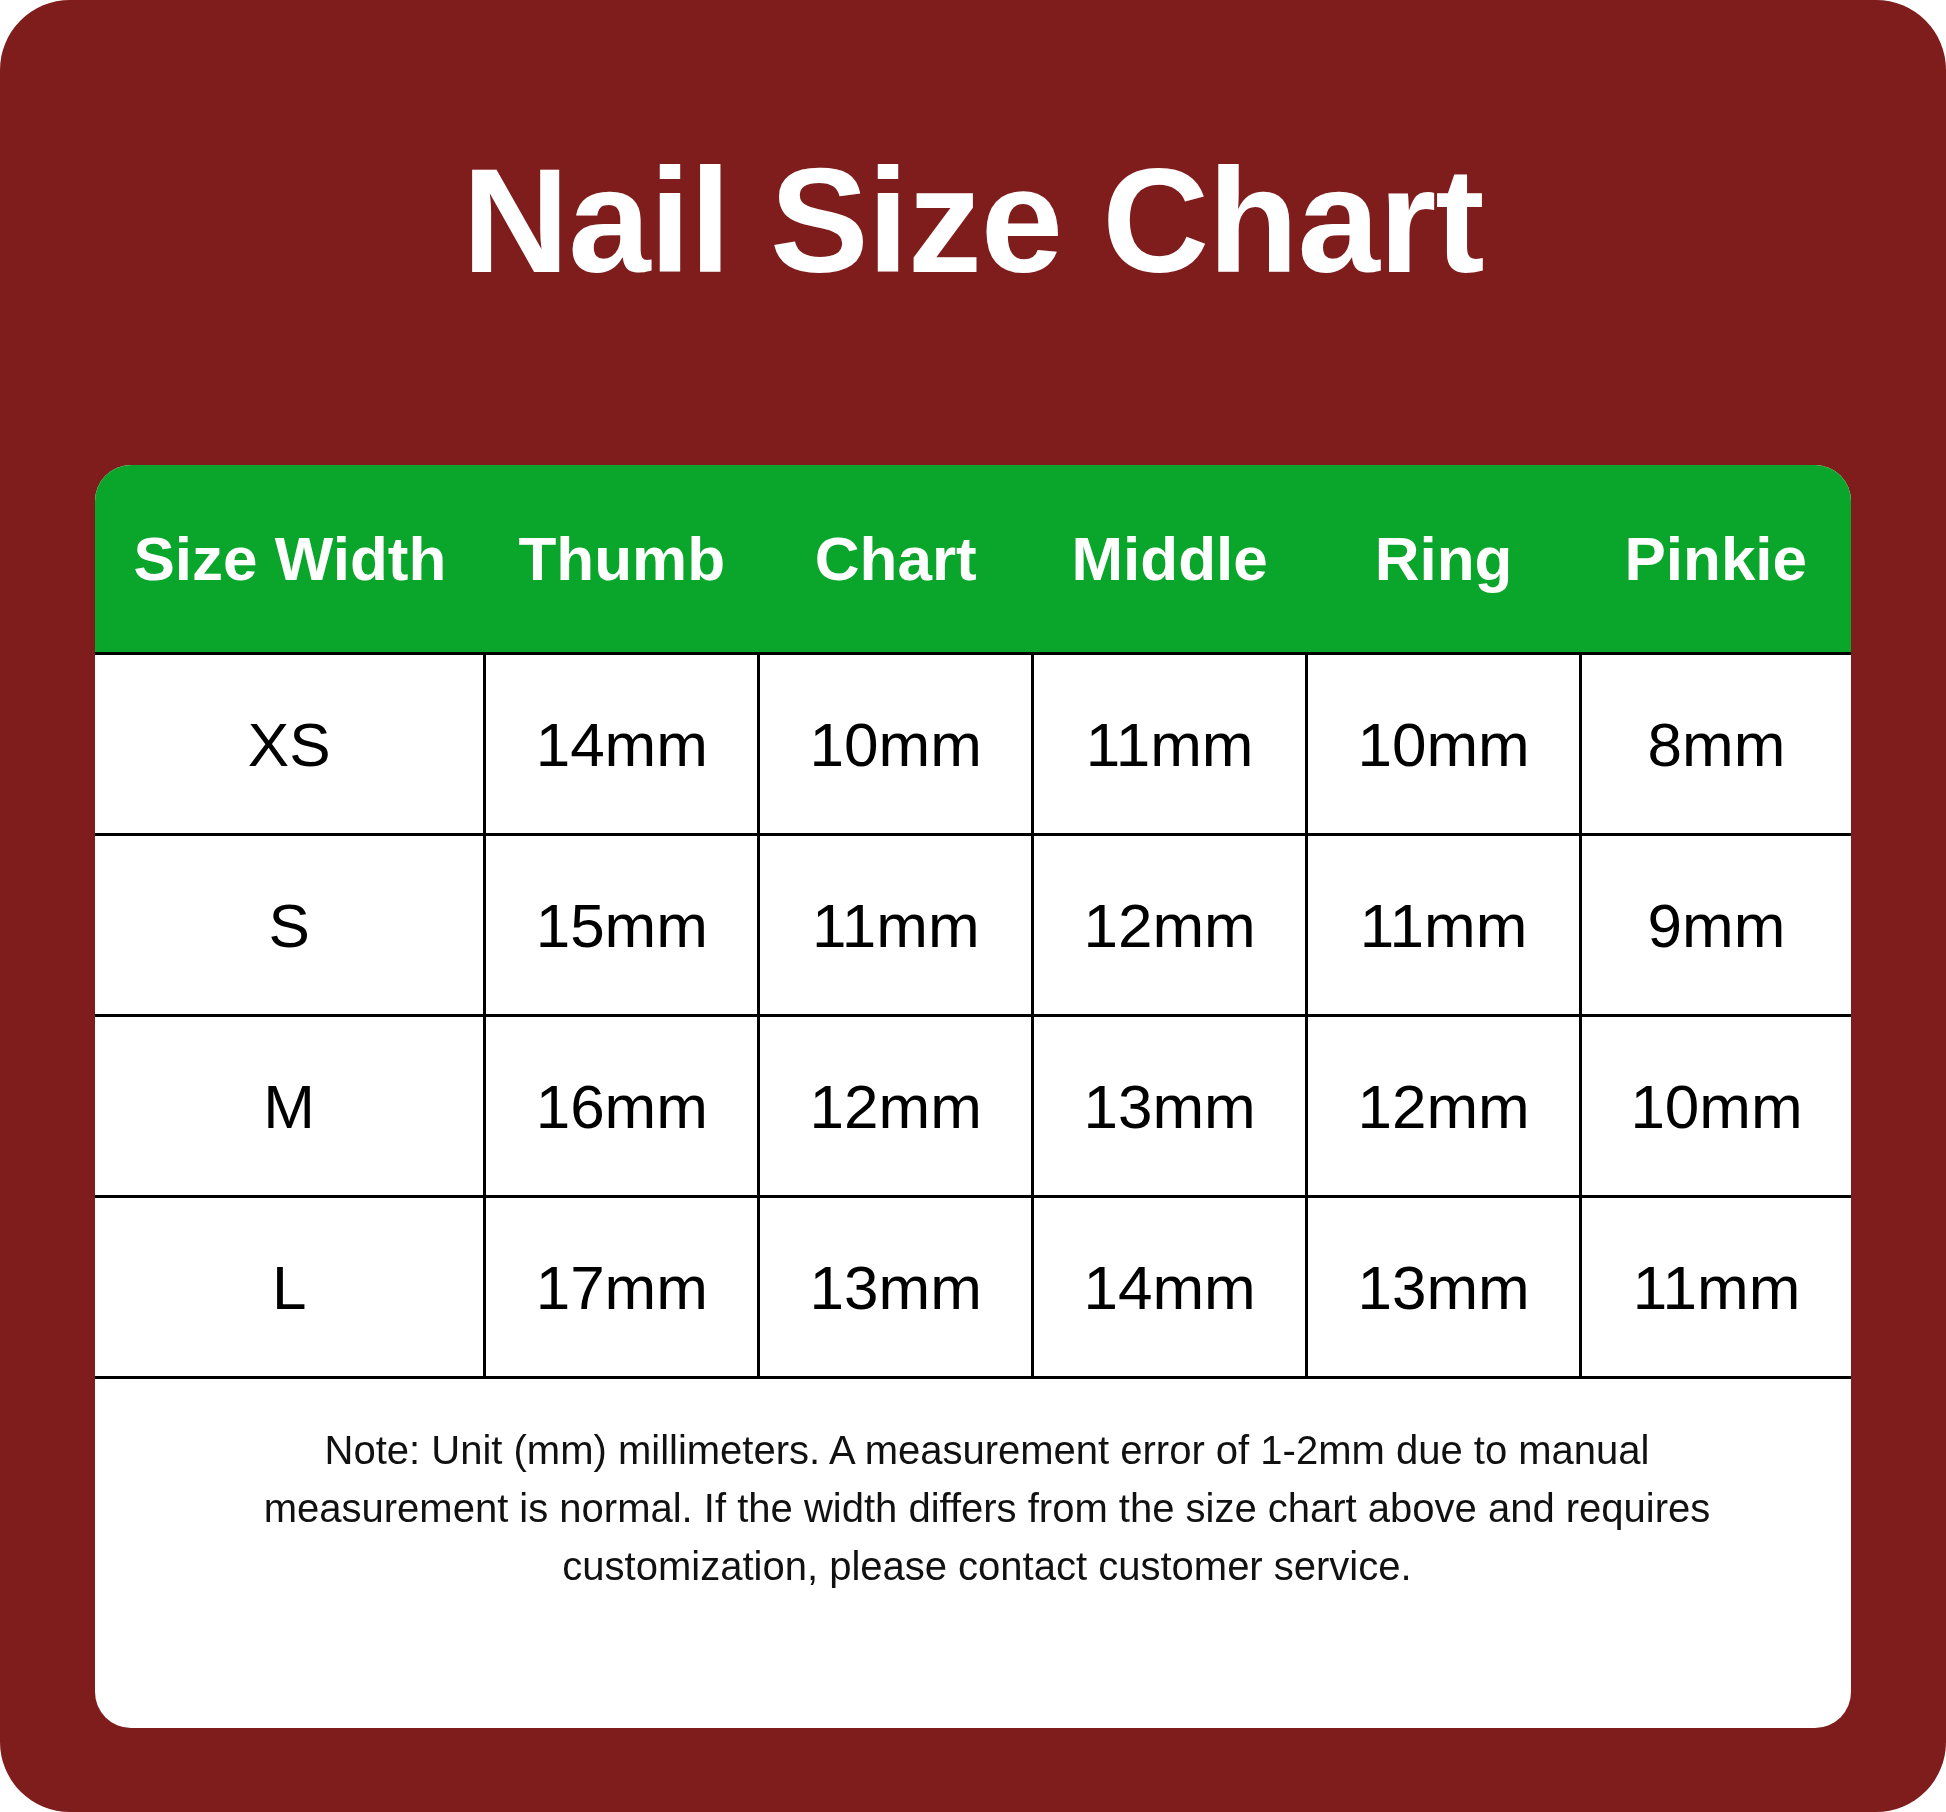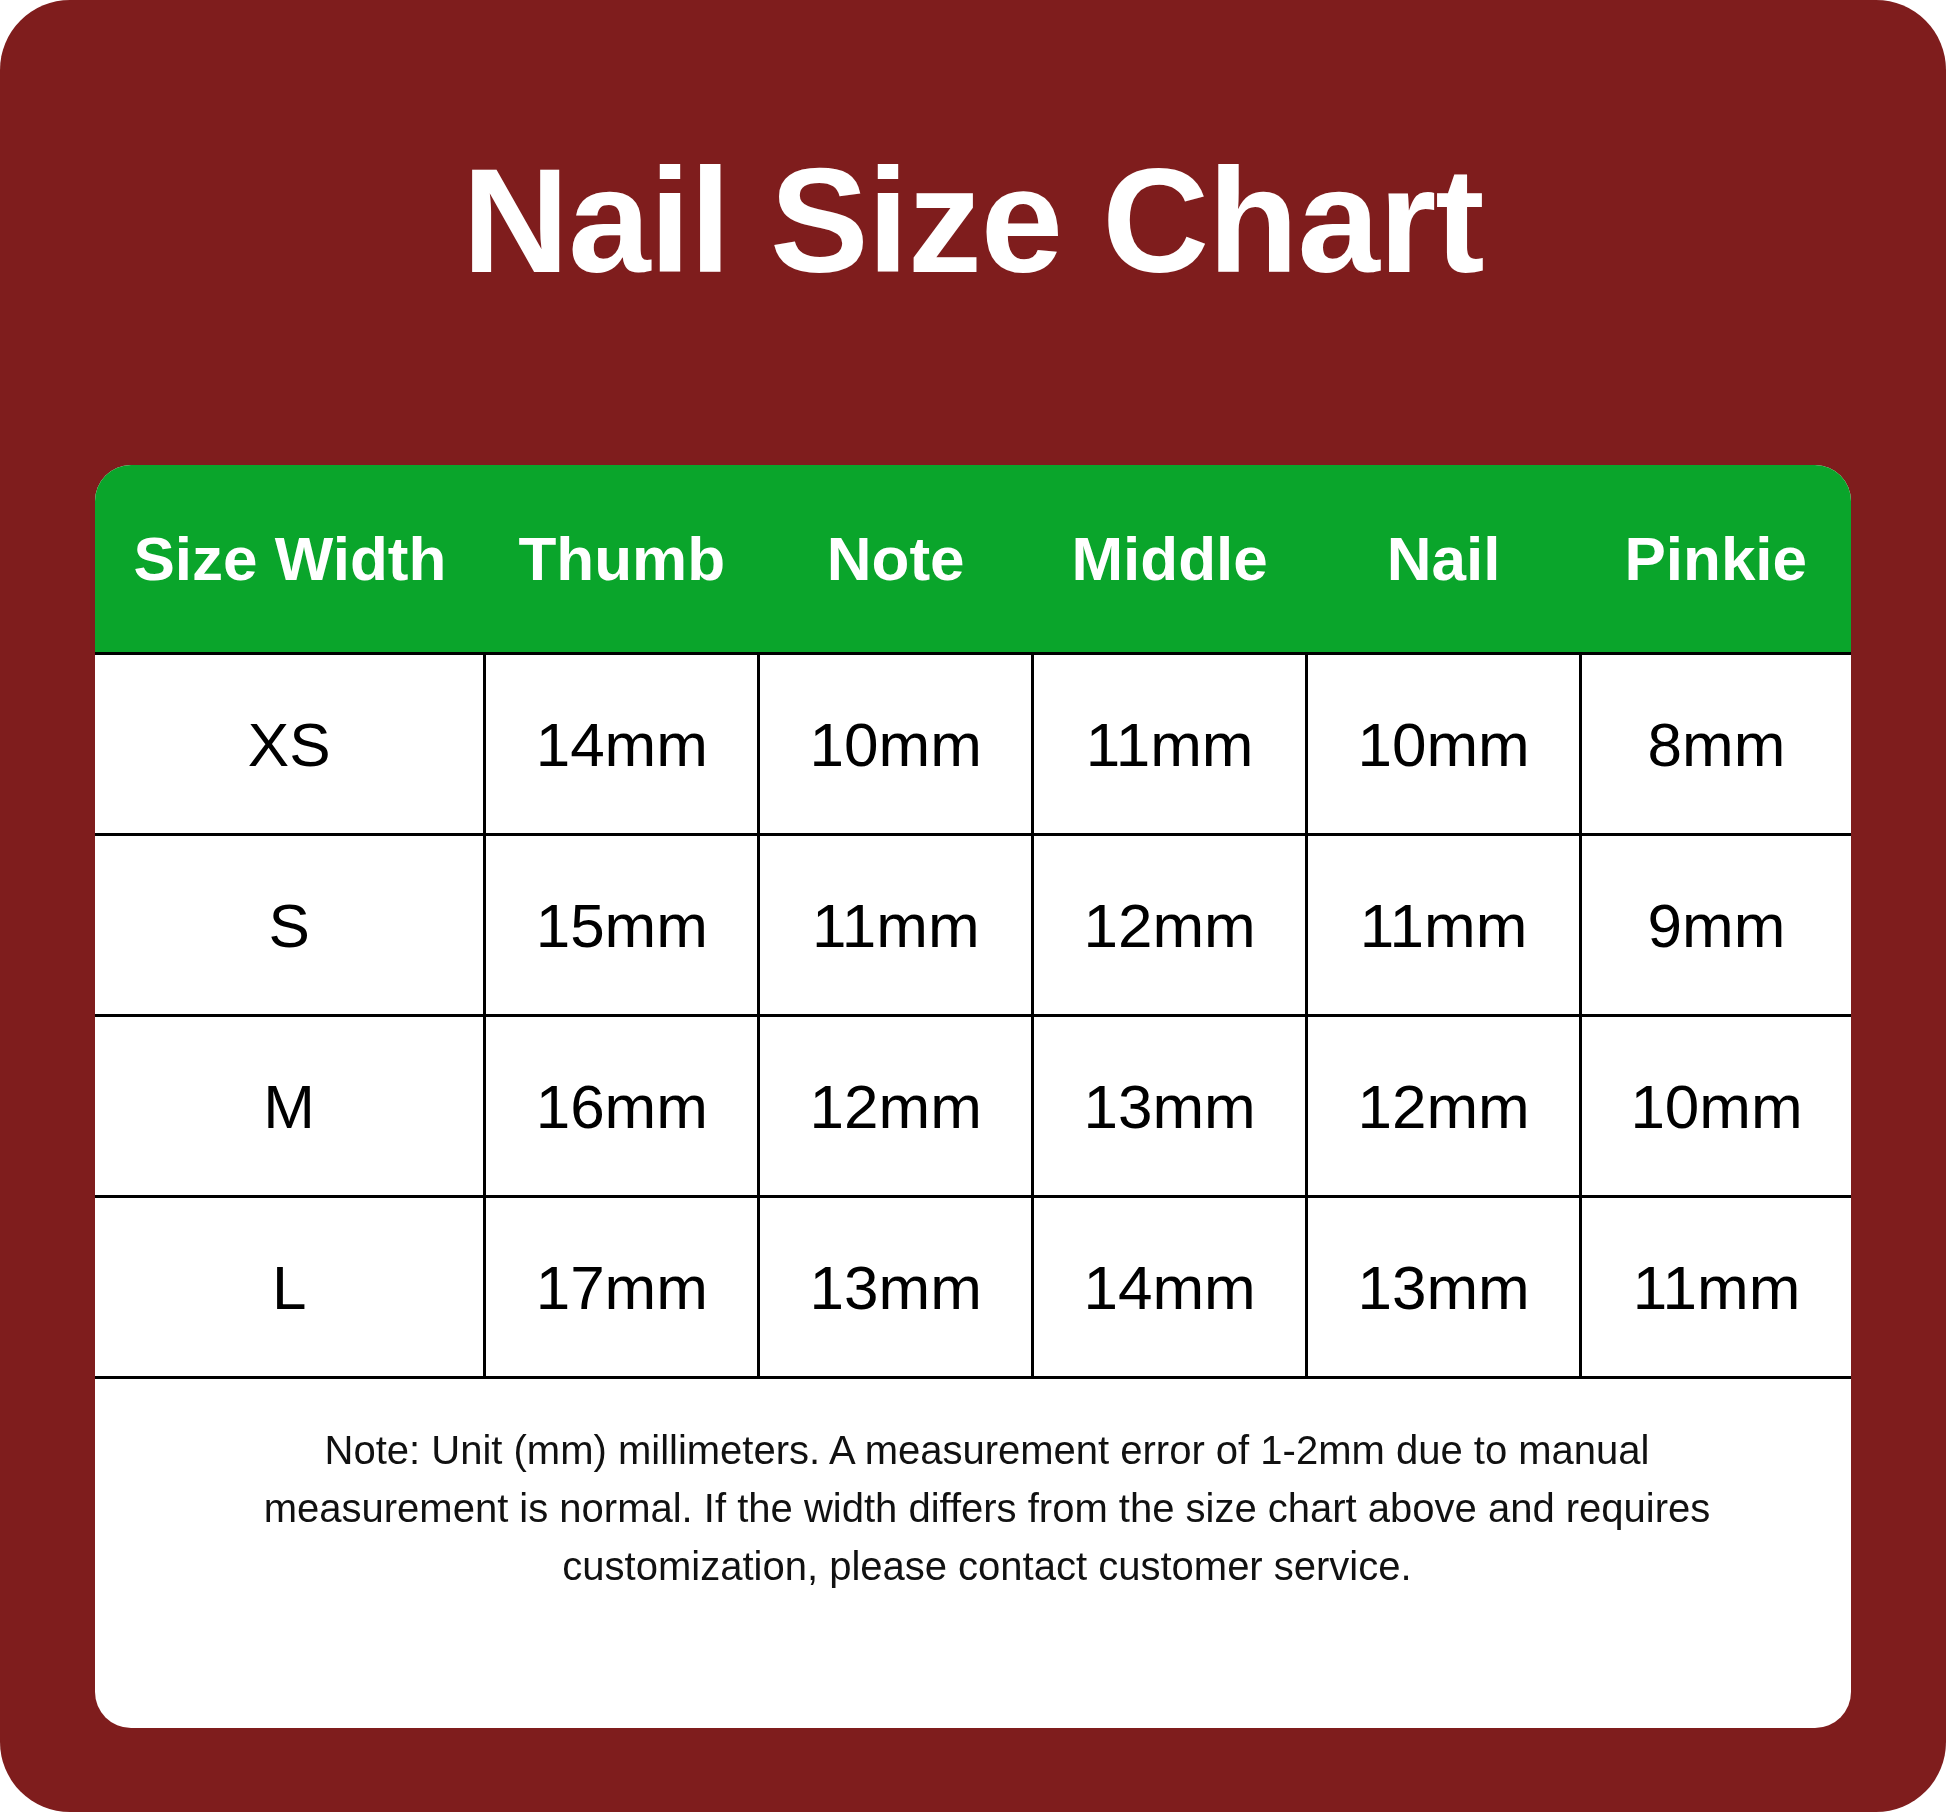--- a/index.html
+++ b/index.html
@@ -115,23 +115,23 @@
           <col class="c1">
           <col class="c2">
           <col class="c3">
           <col class="c4">
           <col class="c5">
       </colgroup>
       <thead>
         <tr>
           <th>Size Width</th>
           <th>Thumb</th>
-          <th>Note</th>
+          <th>Chart</th>
           <th>Middle</th>
-          <th>Nail</th>
+          <th>Ring</th>
           <th>Pinkie</th>
         </tr>
       </thead>
       <tbody>
         <tr>
           <td class="size-label">XS</td>
           <td>14mm</td>
           <td>10mm</td>
           <td>11mm</td>
           <td>10mm</td>

